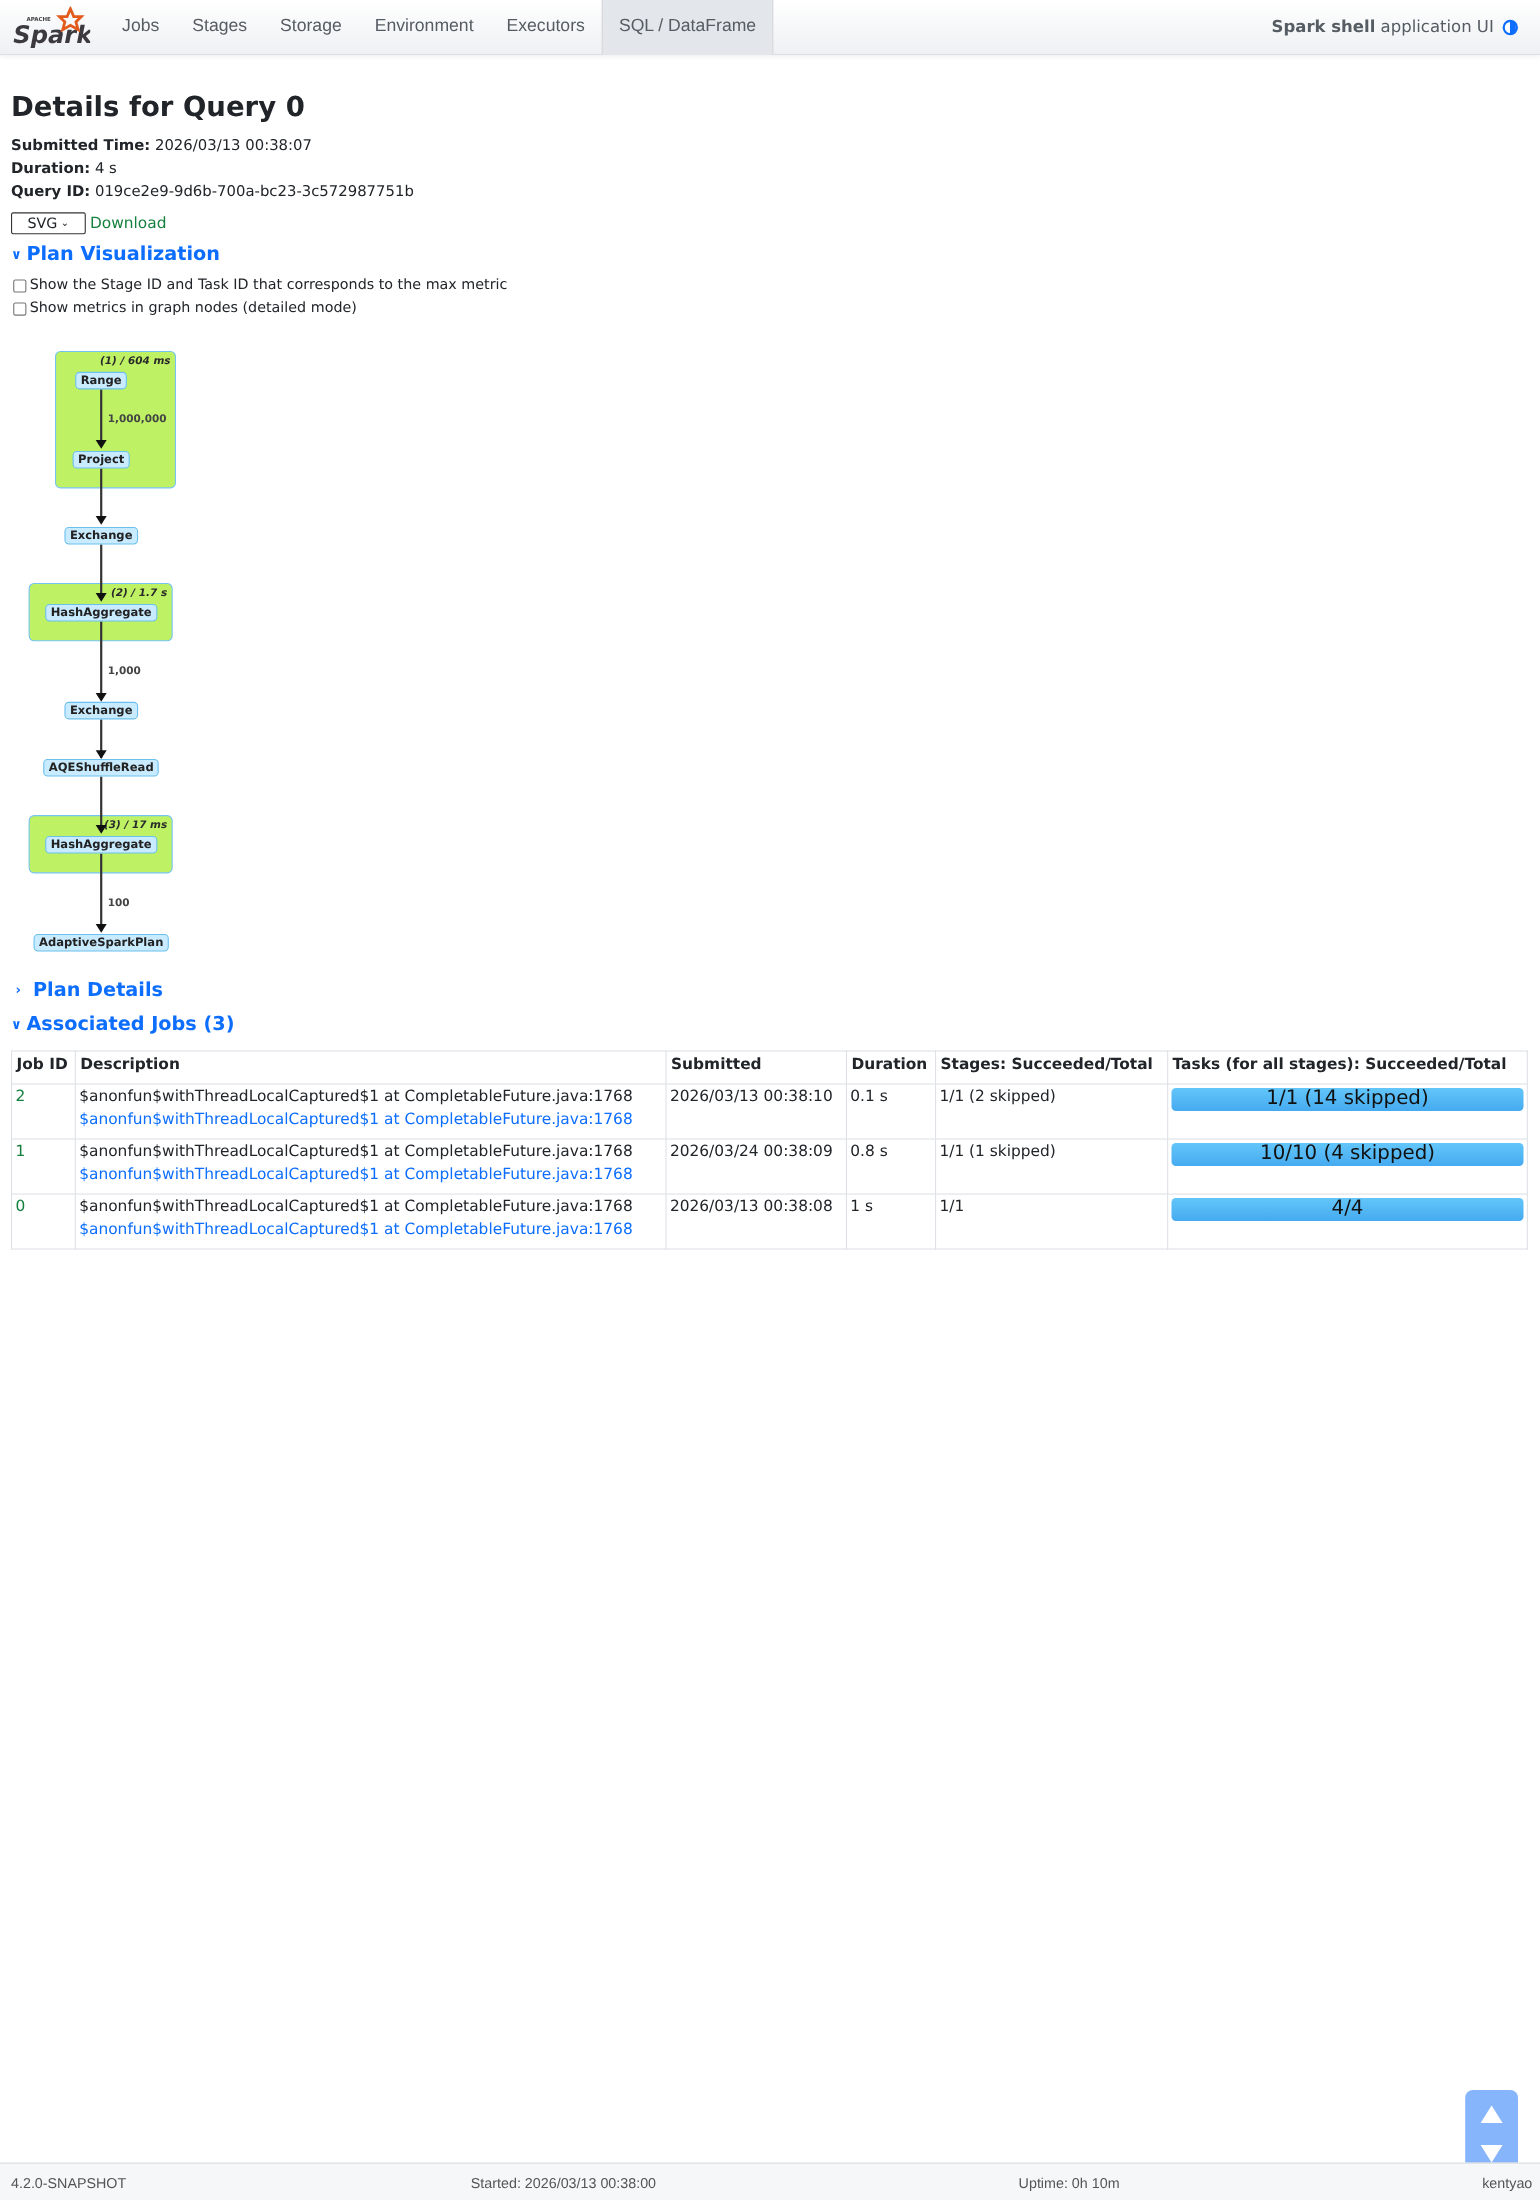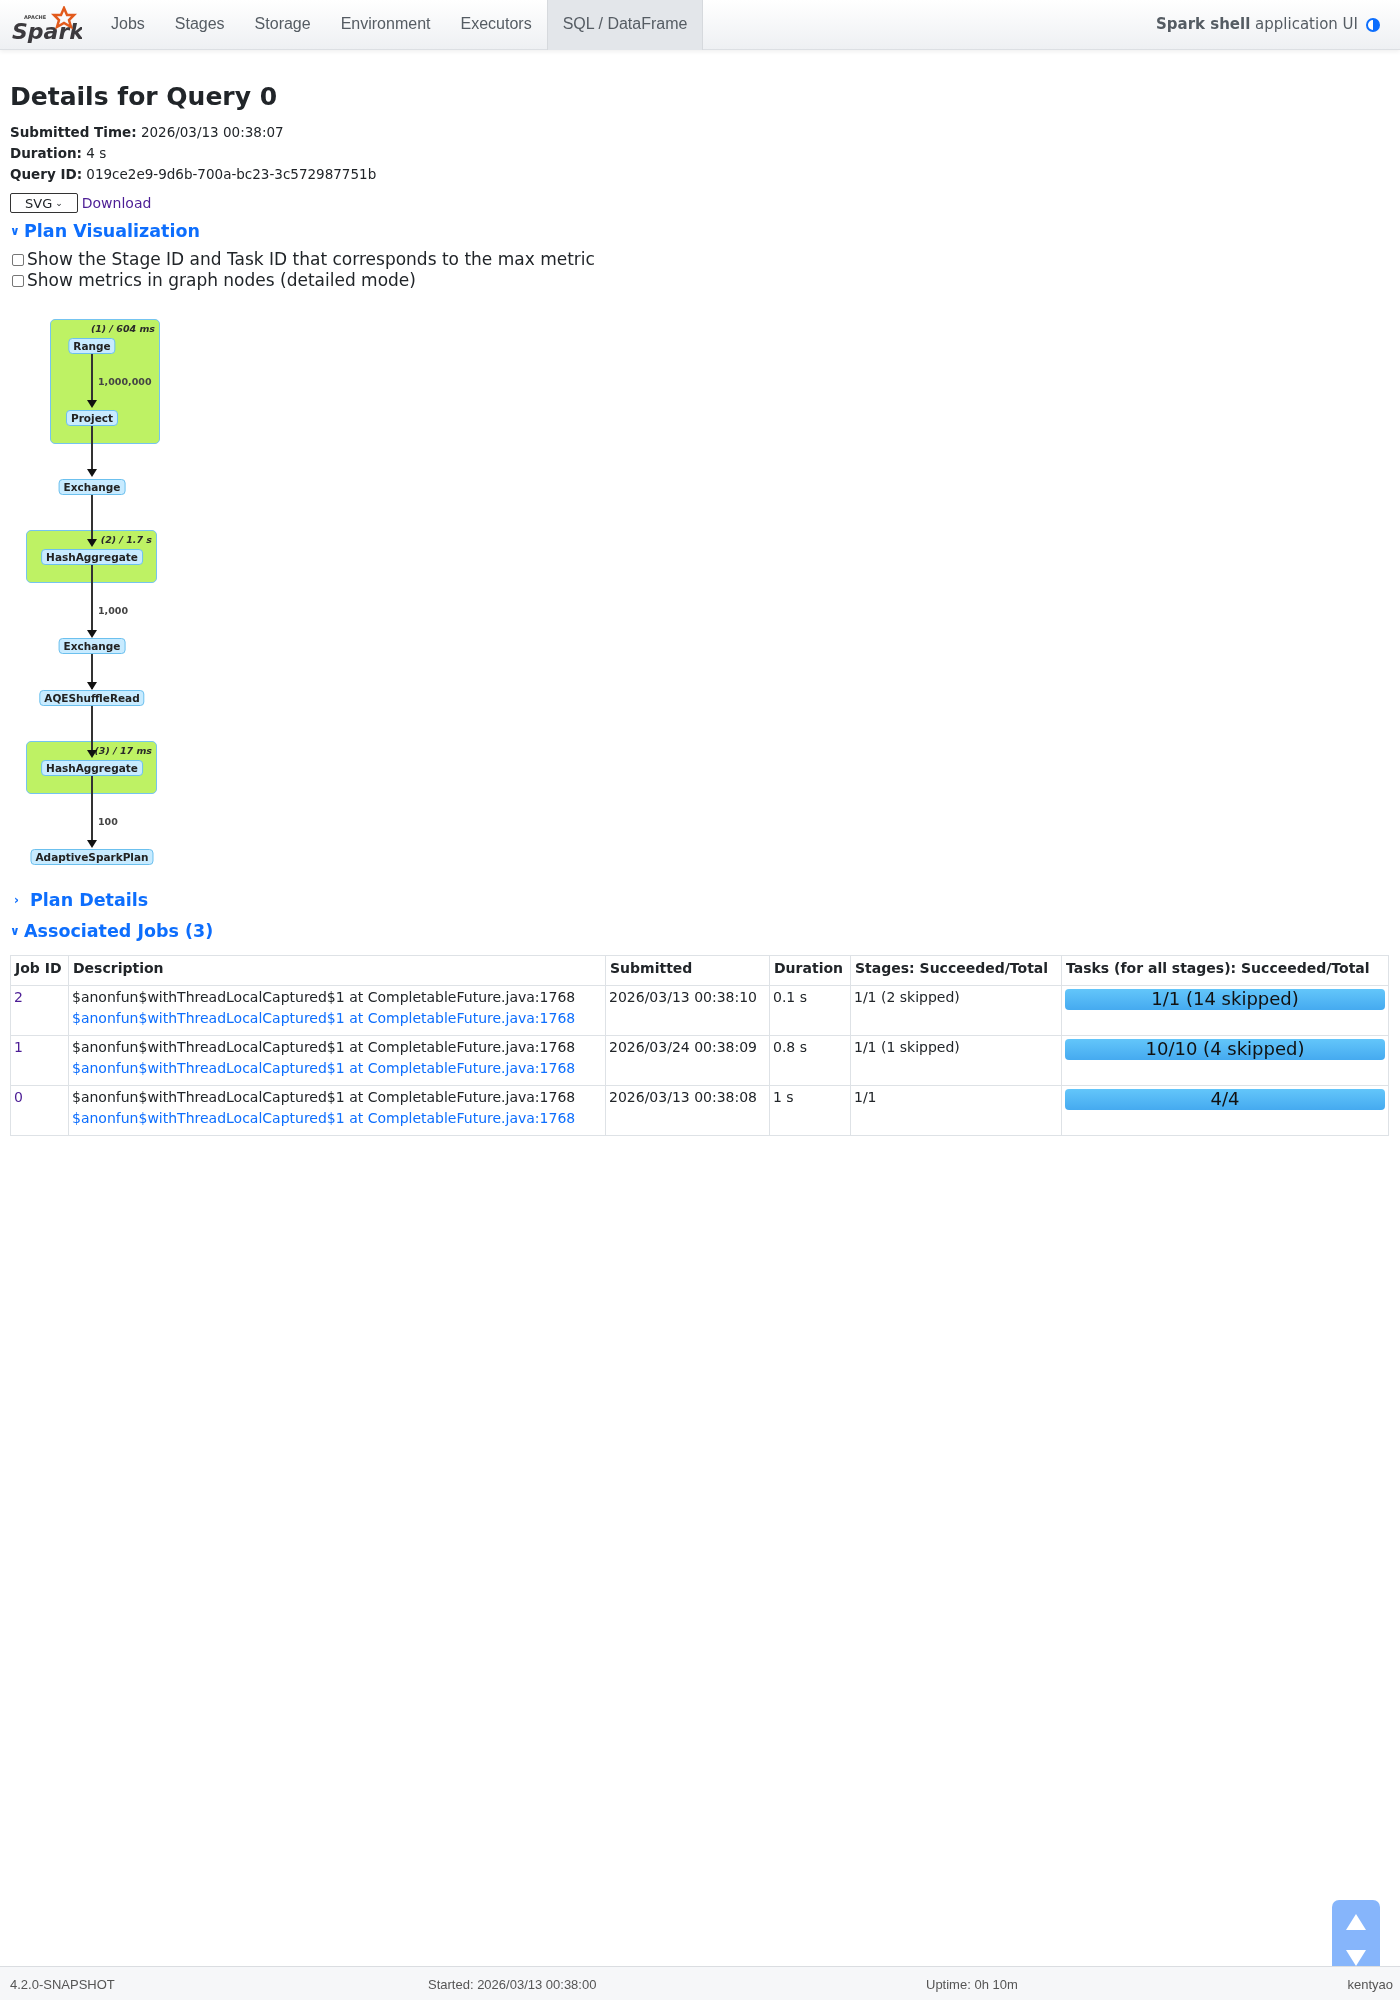--- a/index.html
+++ b/index.html
@@ -2,21 +2,21 @@
 <html><head>
 <meta charset="utf-8">
 <style>
   * { box-sizing: border-box; }
   html, body { margin: 0; padding: 0; }
   body {
     width: 1400px; height: 2000px; position: relative; overflow: hidden;
     font-family: "DejaVu Sans", sans-serif; color: #212529; background: #fff;
     font-size: 14px;
   }
-  a { color: #4c1d95; text-decoration: none; }
+  a { color: #15803d; text-decoration: none; }
   
   .navbar {
     position: absolute; top: 0; left: 0; width: 1400px; height: 50px;
     background: linear-gradient(#ffffff, #eef0f3);
     border-bottom: 1px solid #dcdfe3;
     box-shadow: 0 2px 4px rgba(0,0,0,0.06);
   }
   .logo { position: absolute; left: 10px; top: 6px; width: 72px; height: 38px; }
   .nav-items { position: absolute; left: 96px; top: 0; height: 50px; display: flex; }
   .nav-item {
@@ -42,21 +42,21 @@
   .format-row { margin-top: 8px; display: flex; align-items: center; gap: 4px; font-size: 14px; }
   .fmt-select {
     font-family: "DejaVu Sans", sans-serif; font-size: 13px; height: 20px;
     border: 1px solid #333; border-radius: 2px; background: #fff; padding: 0 14px;
     display: inline-flex; align-items: center; gap: 3px;
   }
   .section-toggle {
     display: flex; align-items: center; color: #0d6efd; font-weight: bold; font-size: 17.5px;
   }
   .section-toggle .chev { font-size: 12px; width: 14px; display: inline-block; }
-  .chk-row { display: flex; align-items: center; font-size: 17px; line-height: 21px; }
+  .chk-row { display: flex; align-items: center; font-size: 13px; line-height: 21px; }
   .chk-box {
     width: 12px; height: 12px; border: 1px solid #767676; border-radius: 2px; margin: 0 3px 0 2px;
     background: #fff;
   }
   
   .plan-graph { position: absolute; left: 0; top: 0; }
   .cluster {
     position: absolute; background: #bef264; border: 1px solid #75c4f0; border-radius: 5px;
   }
   .cluster-label {

